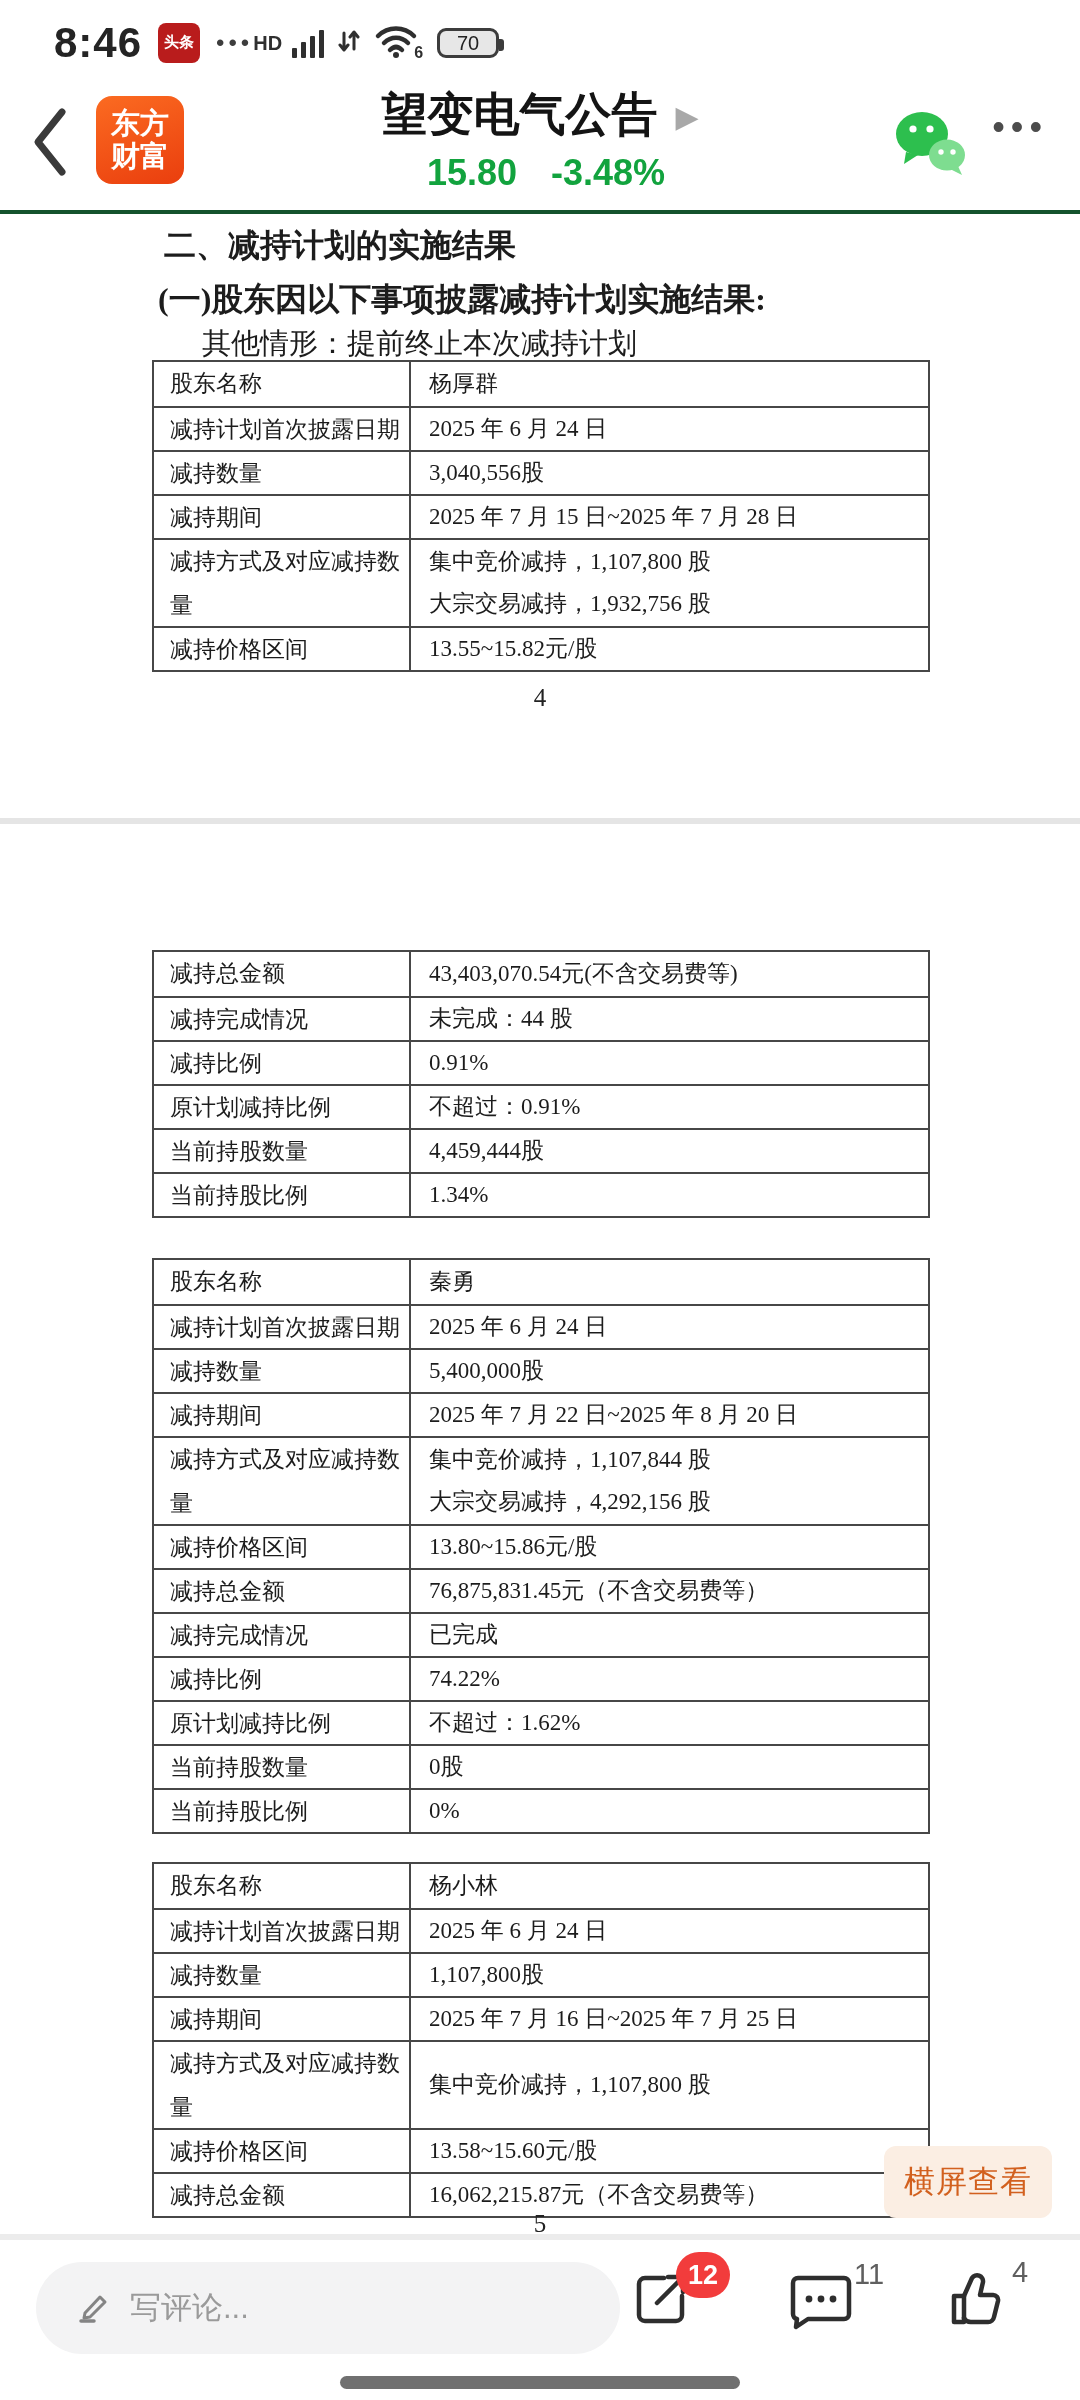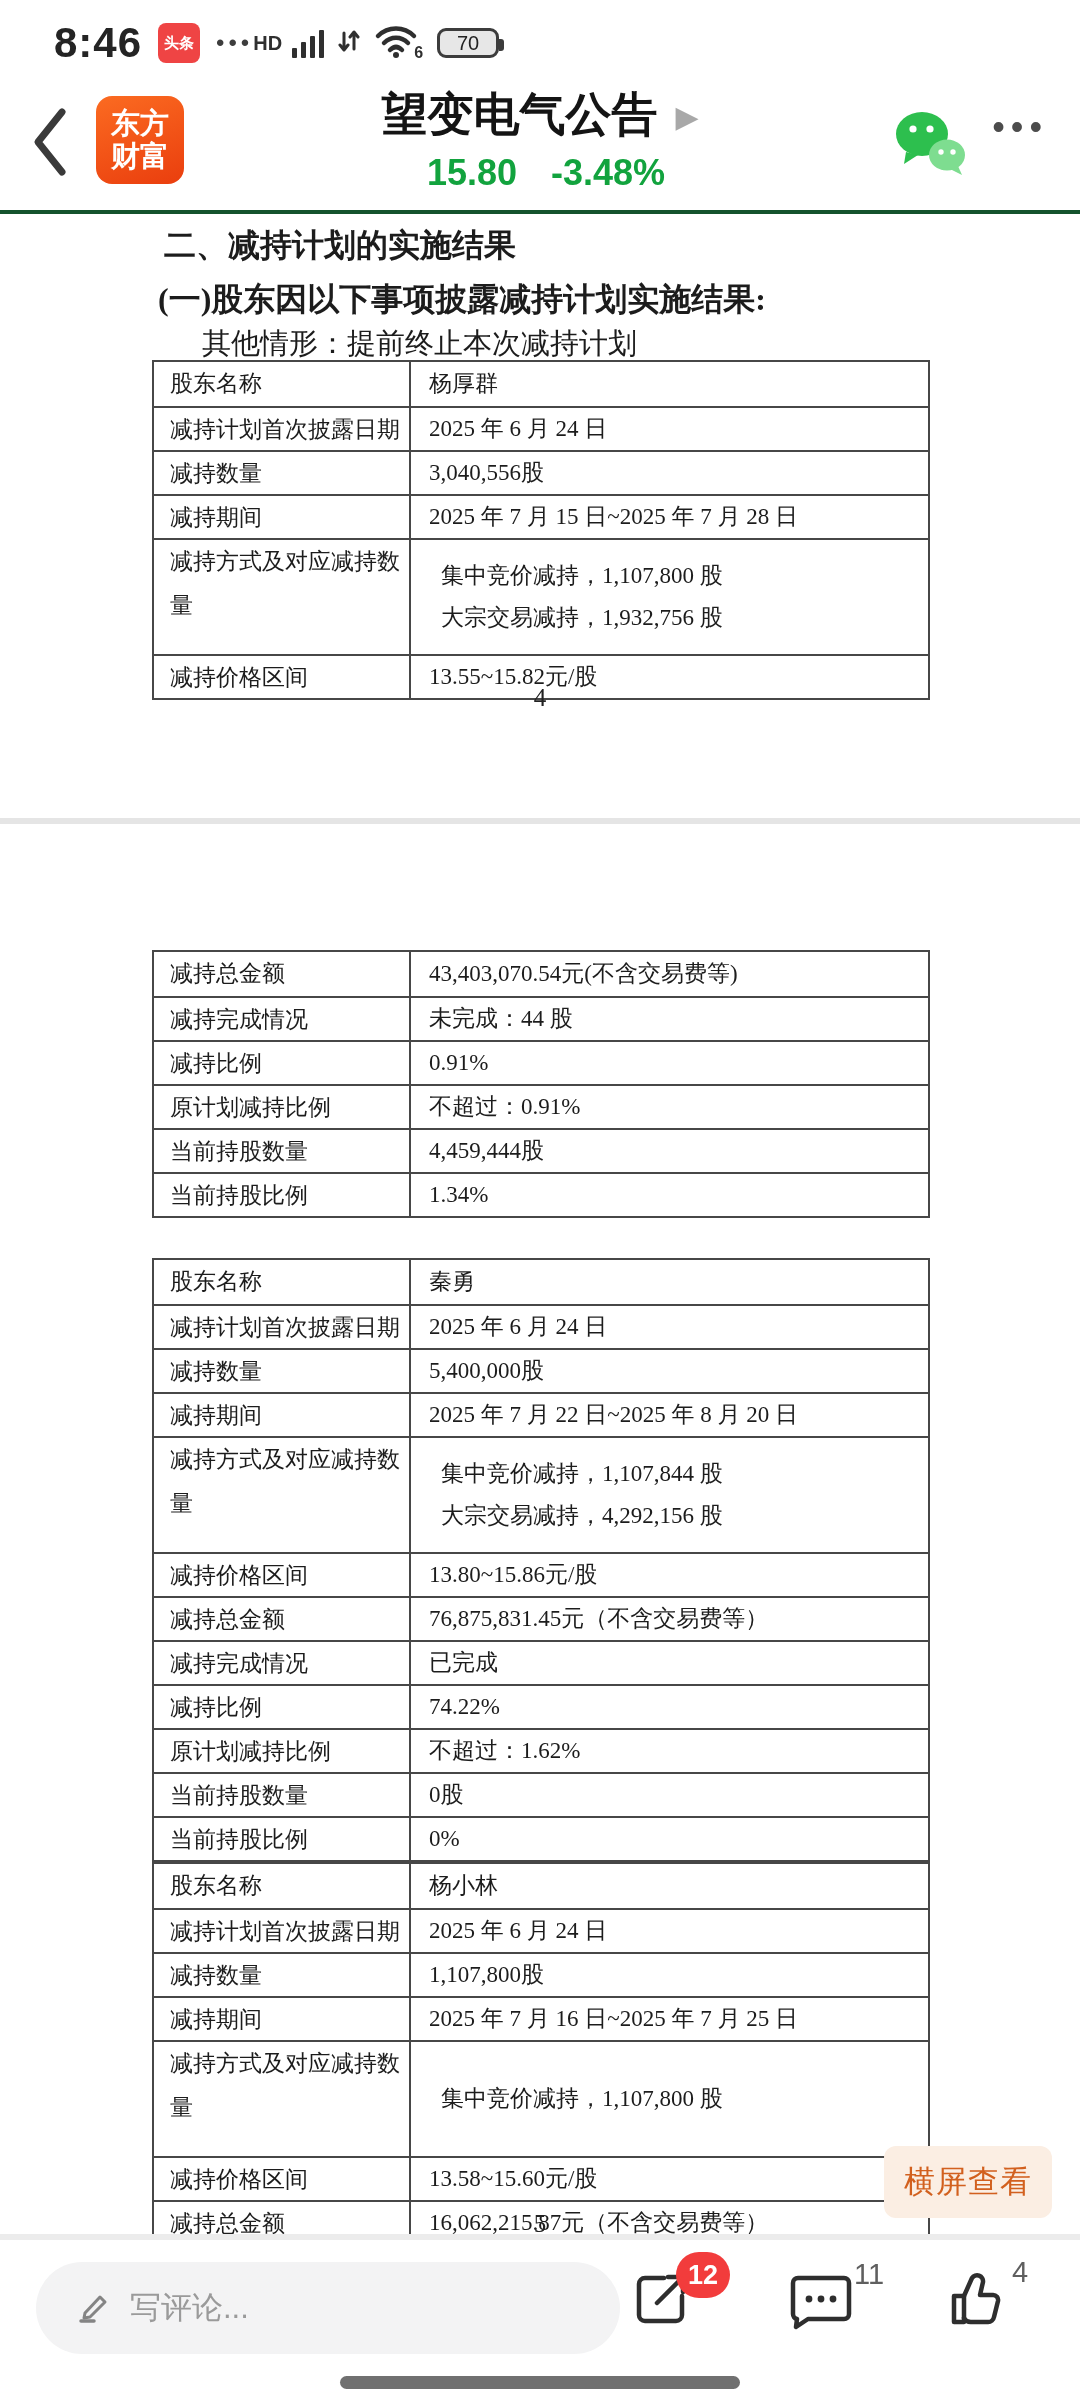--- a/index.html
+++ b/index.html
@@ -10,23 +10,23 @@
   }
   
   .statusbar {
     position:absolute; top:0; left:16px; right:0; height:70px;
     display:flex; align-items:center; justify-content:flex-start;
     padding:16px 38px 0 38px; background:#fff;
   }
   .sb-left { display:flex; align-items:center; gap:16px; }
   .sb-time { font-size:42px; font-weight:600; color:#242424; letter-spacing:1px; }
   .sb-badge {
-    min-width:42px; height:40px; background:#ef4444; border-radius:8px;
+    min-width:42px; height:40px; background:#b91c1c; border-radius:8px;
     color:#fff; font-size:15px; font-weight:700; display:flex; align-items:center;
-    justify-content:center; padding:0 4px; line-height:1.05; text-align:center;
+    justify-content:center; padding:0 4px; line-height:1.05; text-align:center;font-family:Liberation Serif, serif;
   }
   .sb-dots { font-size:24px; color:#3d3d3d; letter-spacing:4px; }
   .sb-right { display:flex; align-items:center; gap:14px; }
   .sb-hd { font-size:20px; font-weight:700; color:#2f2f2f; margin-right:-4px; }
   .bars { display:flex; align-items:flex-end; gap:4px; height:30px; }
   .bars i { display:block; width:5px; background:#2f2f2f; border-radius:1px; }
   .wifi-wrap { position:relative; display:flex; align-items:flex-end; }
   .wifi-num { font-size:16px; font-weight:700; color:#2f2f2f; margin-left:-4px; }
   .battery { position:relative; width:62px; height:30px; border:3px solid #3c3c3c;
     border-radius:9px; background:#e7e7e7; display:flex; align-items:center; justify-content:center; }
@@ -53,21 +53,21 @@
   .doc-heading   { position:absolute; left:164px; top:224px; font-size:32px; font-weight:600; }
   .doc-subhead   { position:absolute; left:158px; top:278px; font-size:32px; font-weight:600; }
   .doc-note      { position:absolute; left:202px; top:324px; font-size:29px; }
   .page-num-4 { position:absolute; left:0; right:0; top:684px; text-align:center; font-size:25px; color:#222; }
   .page-num-5 { position:absolute; left:0; right:0; top:2210px; text-align:center; font-size:25px; color:#222; }
   .page-sep { position:absolute; left:0; right:0; top:818px; height:6px; background:#e5e5e5; }
   .doc-table { position:absolute; left:152px; width:778px; border:2px solid #474747; background:#fff; }
   .t-row { display:flex; border-top:2px solid #474747; }
   .t-row:first-child { border-top:none;border-radius:19px; }
   .t-row.normal { height:44px; }
-  .t-row.tall   { height:116px;gap:12px; }
+  .t-row.tall   { height:88px; }
   .t-label { flex:0 0 257px; width:257px; border-right:2px solid #474747; padding-left:16px;
     font-size:23px; line-height:44px; overflow:hidden; }
   .t-value { flex:1; display:flex; flex-direction:column; justify-content:center; padding-left:18px; overflow:hidden; }
   .t-line { font-size:23px; line-height:42px; white-space:nowrap; }
   #table-a { top:360px; } #table-b { top:950px; } #table-c { top:1258px; } #table-d { top:1862px; }
   
   .landscape-btn { position:absolute; left:884px; top:2146px; z-index:6; background:#fbeee3;
     color:#d2601e; font-size:31px; padding:15px 20px; border-radius:12px; letter-spacing:1px; }
   
   .bottombar { position:absolute; left:0; right:0; top:2234px; height:166px; background:#fff;

